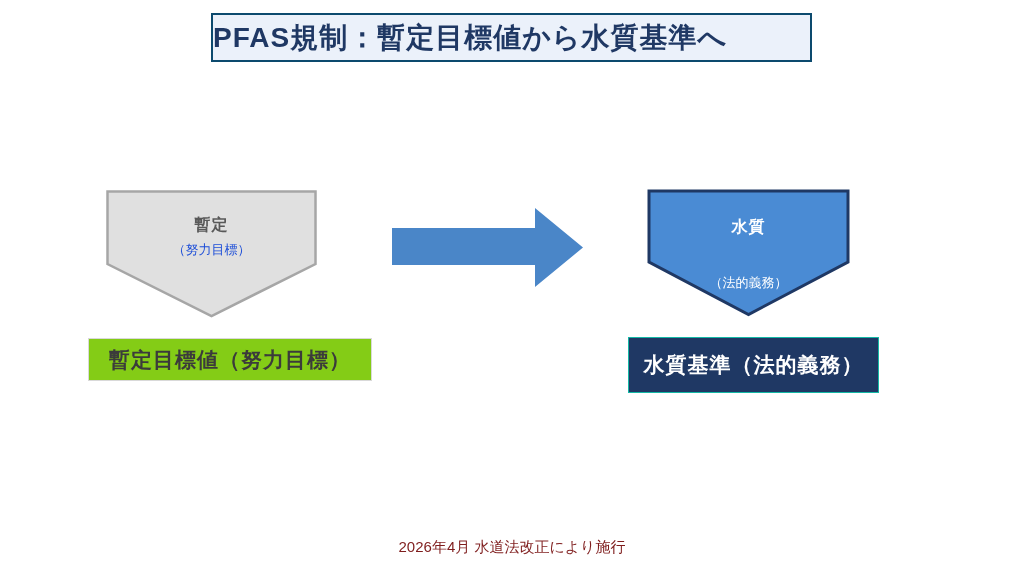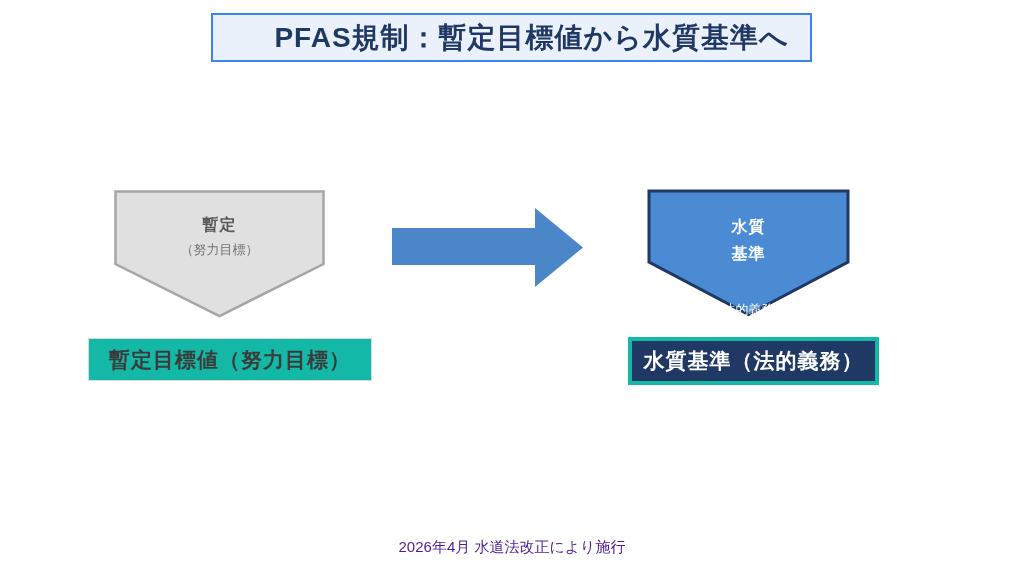--- a/index.html
+++ b/index.html
@@ -11,87 +11,87 @@
     overflow: hidden;
   }
   .slide { position: absolute; left: 0; top: 0; width: 1024px; height: 576px; }
 
   
   .title-box {
     position: absolute;
     left: 211px; top: 13px;
     width: 601px; height: 49px;
     background: #EBF1FA;
-    border: 2px solid #3b82f6;
-    display: flex; align-items: center; justify-content: center; padding-left: 40px;
+    border: 2px solid #0c4a6e;
+    display: flex; align-items: center; 
   }
   .title-text {
     font-size: 28px;
     font-weight: bold;
     color: #1F3864;
     letter-spacing: 1px;
     white-space: nowrap;
   }
 
   
   .shape { position: absolute; }
   .shape svg { display: block; }
   .shape-text {
     position: absolute; left: 0; top: 0; width: 100%;
     text-align: center;
     pointer-events: none;
   }
-  .left-shape { left: 114px; top: 190px; width: 211px; height: 128px; }
+  .left-shape { left: 106px; top: 190px; width: 211px; height: 128px; }
   .right-shape { left: 647px; top: 189px; width: 203px; height: 128px; }
   .left-shape .shape-text { padding-top: 21px; }
   .right-shape .shape-text { padding-top: 24px; font-family: Liberation Serif, serif; }
   .shape-line {
     font-size: 16px; font-weight: bold; line-height: 27px;
     letter-spacing: 1px;
   }
   .shape-sub {
     font-size: 13px; line-height: 23px;
   }
   .left-shape .shape-line { color: #595959; }
-  .left-shape .shape-sub { color: #737373; }
+  .left-shape .shape-sub { color: #1d4ed8; }
   .right-shape .shape-line { color: #ffffff; }
   .right-shape .shape-sub { color: #ffffff; margin-top: 31px; }
 
   
   .arrow { position: absolute; left: 392px; top: 208px; width: 192px; height: 80px; }
 
   
   .label-box {
     position: absolute;
     display: flex; align-items: center; justify-content: center;
     white-space: nowrap;
   }
   .left-label {
     left: 88px; top: 338px; width: 284px; height: 43px;
-    background: #14b8a6;
+    background: #84cc16;
     border: 1px solid #D9D9D9;
   }
   .left-label .label-text {
     font-size: 21px; font-weight: bold; color: #3B3B3B; letter-spacing: 1px;
   }
   .right-label {
-    left: 628px; top: 337px; width: 251px; height: 48px;
+    left: 628px; top: 337px; width: 251px; height: 56px;
     background: #1F3864;
-    border: 4px solid #14b8a6;
+    border: 1px solid #14b8a6;
   }
   .right-label .label-text {
     font-size: 21px; font-weight: bold; color: #ffffff; letter-spacing: 1px;
   }
 
   
   .footer {
     position: absolute; left: 0; top: 538px; width: 1024px;
     text-align: center;
     font-size: 15px;
-    color: #4c1d95;
+    color: #7f1d1d;
   }
 </style>
 </head>
 <body>
 
 <div class="slide">
 
   <div class="title-box">
     <span class="title-text">PFAS規制：暫定目標値から水質基準へ</span>
   </div>
@@ -111,21 +111,20 @@
       <polygon points="0,20 143,20 143,0 191,39.5 143,79 143,57 0,57" fill="#4A86C8"></polygon>
     </svg>
   </div>
 
   <div class="shape right-shape">
     <svg width="203" height="128" viewBox="0 0 203 128">
       <polygon points="2,2 201,2 201,73 101.5,125.5 2,73" fill="#4A8BD4" stroke="#1F3864" stroke-width="3" stroke-linejoin="miter"></polygon>
     </svg>
     <div class="shape-text">
       <div class="shape-line">水質</div>
-      <div class="shape-line">基準</div>
       <div class="shape-sub">（法的義務）</div>
     </div>
   </div>
 
   <div class="label-box left-label">
     <span class="label-text">暫定目標値（努力目標）</span>
   </div>
 
   <div class="label-box right-label">
     <span class="label-text">水質基準（法的義務）</span>

